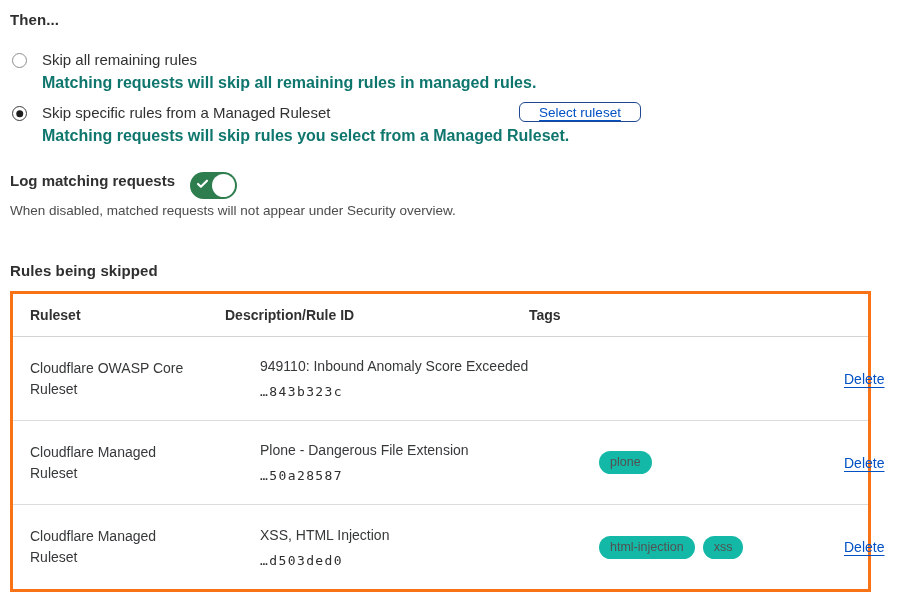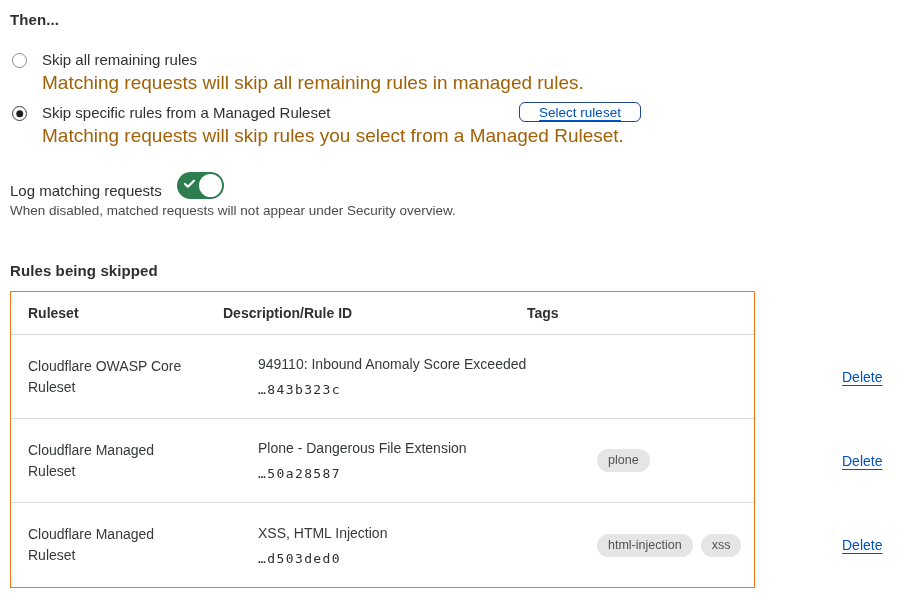--- a/index.html
+++ b/index.html
@@ -32,36 +32,36 @@
     content:""; position:absolute; left:50%; top:50%;
     width:7.5px; height:7.5px; border-radius:50%; background:#1d1d1d;
     transform:translate(-50%,-50%);
   }
   .option-label {
     display:block; margin-left:32px; font-size:15px; line-height:18px;
     color:#313131; cursor:pointer;
   }
   .option-desc {
     display:block; margin-left:32px; margin-top:6px;
-    font-size:19px; line-height:16px; color:#a16207;
+    font-size:16px; line-height:16px; color:#0f766e;font-weight:bold;
   }
 
   
   #select-ruleset {
     position:absolute; left:519px; top:102px; width:122px; height:20px;
     background:#fff; border:1px solid #1f4693; border-radius:6px;
     font-family:"Liberation Sans", sans-serif;
     font-size:13.5px; color:#0051c3; text-decoration:underline;
     text-underline-offset:3px; cursor:pointer;
   }
 
   
   #log-row {
     position:absolute; left:10px; top:172px; height:27px;
-    display:flex; align-items:flex-end; gap:15px;
+    display:flex; align-items:flex-start; gap:15px;font-weight:bold;
   }
   #log-label { font-size:15px; color:#313131; }
   .toggle {
     position:relative; width:47px; height:27px; border-radius:14px;
     background:#2e7d4f; cursor:pointer; border:none; flex:0 0 auto;
   }
   .toggle .knob {
     position:absolute; right:2px; top:2px; width:23px; height:23px;
     background:#fff; border-radius:50%;
   }
@@ -69,41 +69,41 @@
     position:absolute; left:6px; top:5px; width:13px; height:13px;
     color:#fff;
   }
   #log-desc {
     position:absolute; left:10px; top:203px;
     font-size:13.5px; color:#4c4c4c;
   }
 
   
   #rules-table {
-    position:absolute; left:10px; top:291px; width:745px;
-    border:1px solid #f97316; background:#fff;
+    position:absolute; left:10px; top:291px; width:861px;
+    border:3px solid #f97316; background:#fff;
   }
   .t-row {
     display:grid; grid-template-columns:195px 304px 210px 1fr;
     align-items:center;
   }
   .t-head { height:43px; border-bottom:1px solid #d4d4d4; }
   .t-head .cell { font-size:14px; font-weight:700; color:#313131; }
   .t-body-row { height:84px; border-bottom:1px solid #dcdcdc;gap:35px; }
   .t-body-row:last-child { border-bottom:none; }
   .cell { padding-left:17px; }
   .cell-ruleset { padding-right:22px; font-size:14px; line-height:21px; color:#36393a; }
   .cell-desc .desc-line { font-size:14px; line-height:17px; color:#36393a; }
   .cell-desc .rule-id {
     margin-top:9px; font-family:"DejaVu Sans Mono", monospace;
     font-size:13px; letter-spacing:1.4px; color:#2e2e2e;
   }
   .cell-tags { display:flex; gap:8px; }
   .tag-pill {
-    display:inline-block; background:#e5e5e5; border-radius:12px;
+    display:inline-block; background:#14b8a6; border-radius:12px;
     padding:4px 11px 5px; font-size:12.5px; line-height:14px; color:#525252;
     white-space:nowrap;
   }
   .cell-action { text-align:left; padding-right:34px; }
   .delete-link {
     font-size:14px; color:#0051c3; text-decoration:underline;
     text-underline-offset:3px; cursor:pointer;
   }
 </style>
 </head>

